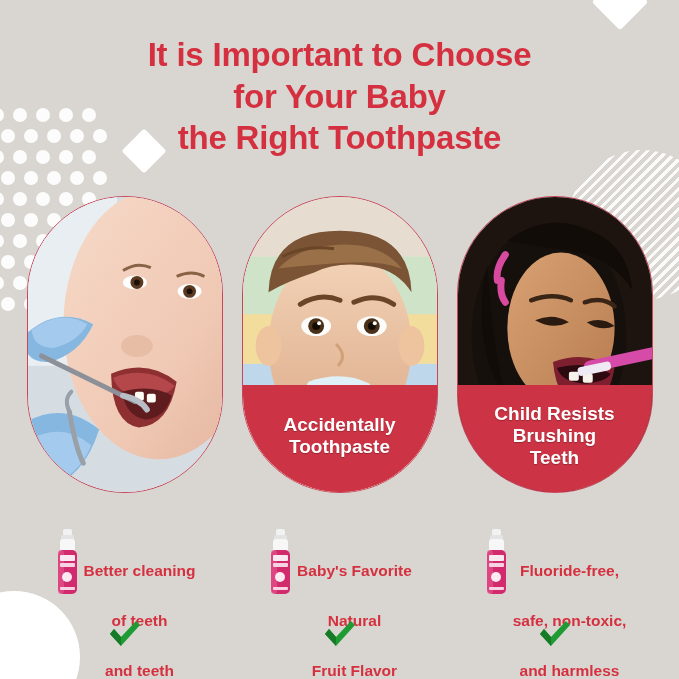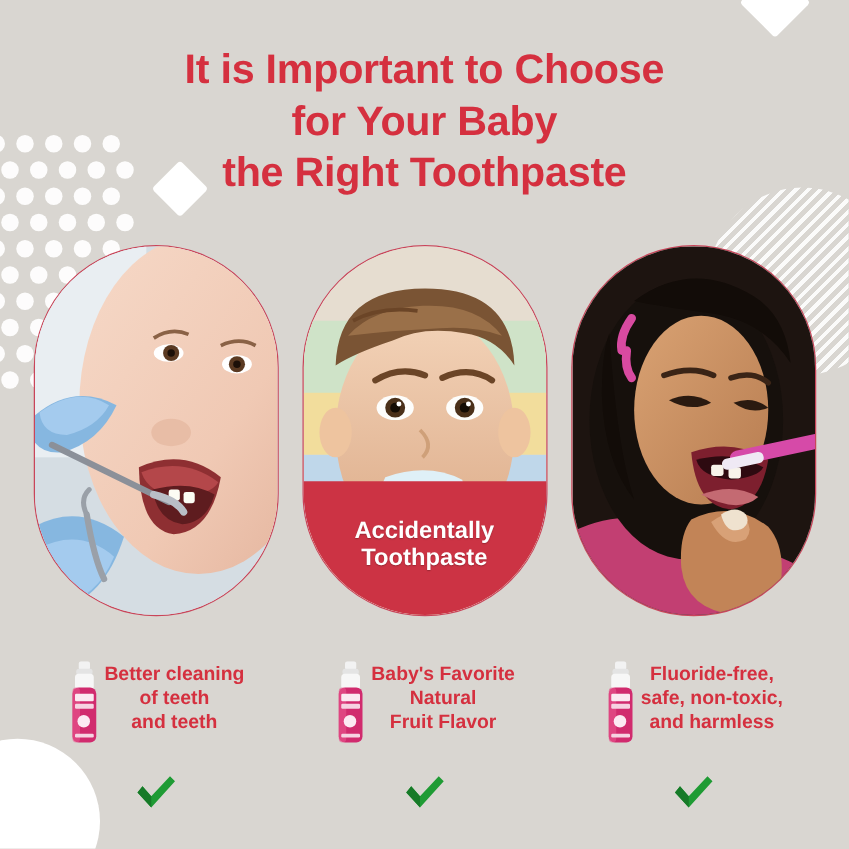--- a/index.html
+++ b/index.html
@@ -161,21 +161,21 @@
 
   .benefit-text {
     color: #d5303f;
     font-size: 15.5px;
     font-weight: bold;
     line-height: 1.22;
     text-align: center;
     padding-left: 4px;
     padding-top: 4px;
   }
-  .benefit-text span { display: block; white-space: nowrap; }
+  .benefit-text span { display: block; white-space: nowrap; margin-top: 31px; }
 
   .check {
     margin-top: 6px;
     width: 34px; height: 30px;
   }
   .check svg { display: block; }
 </style>
 </head>
 <body>
 
@@ -359,20 +359,27 @@
           <rect x="112" y="176" width="10" height="9" rx="2" fill="#f7f3ea"></rect>
           <rect x="126" y="178" width="10" height="9" rx="2" fill="#f7f3ea"></rect>
           <path d="M104 200 q26 -10 46 2 q-16 14 -46 -2z" fill="#c46a72"></path>
           <rect x="126" y="166" width="76" height="12" rx="6" fill="#d64aa8" transform="rotate(-12 126 166)"></rect>
           <rect x="120" y="172" width="34" height="9" rx="4" fill="#efe9f4" transform="rotate(-12 120 172)"></rect>
           <path d="M96 220 q34 -16 62 6 q14 16 10 46 q-6 26 -36 25 q-40 -4 -44 -38 q-2 -26 8 -39z" fill="#c28457"></path>
           <path d="M112 222 q16 -12 28 -2 q6 8 0 16 q-16 8 -28 -14z" fill="#d8a177"></path>
           <path d="M120 216 q12 -8 20 0 q4 8 -4 12 q-12 4 -16 -12z" fill="#efe2cf"></path>
         </svg>
       </div>
+      <div class="card-banner">
+        <div>
+          <span>Child Resists</span>
+          <span>Brushing</span>
+          <span>Teeth</span>
+        </div>
+      </div>
     </div>
 
   </div>
 
   <div class="benefits">
 
     <div class="benefit">
       <div class="benefit-row">
         <div class="bottle">
           <svg viewBox="0 0 26 66">

